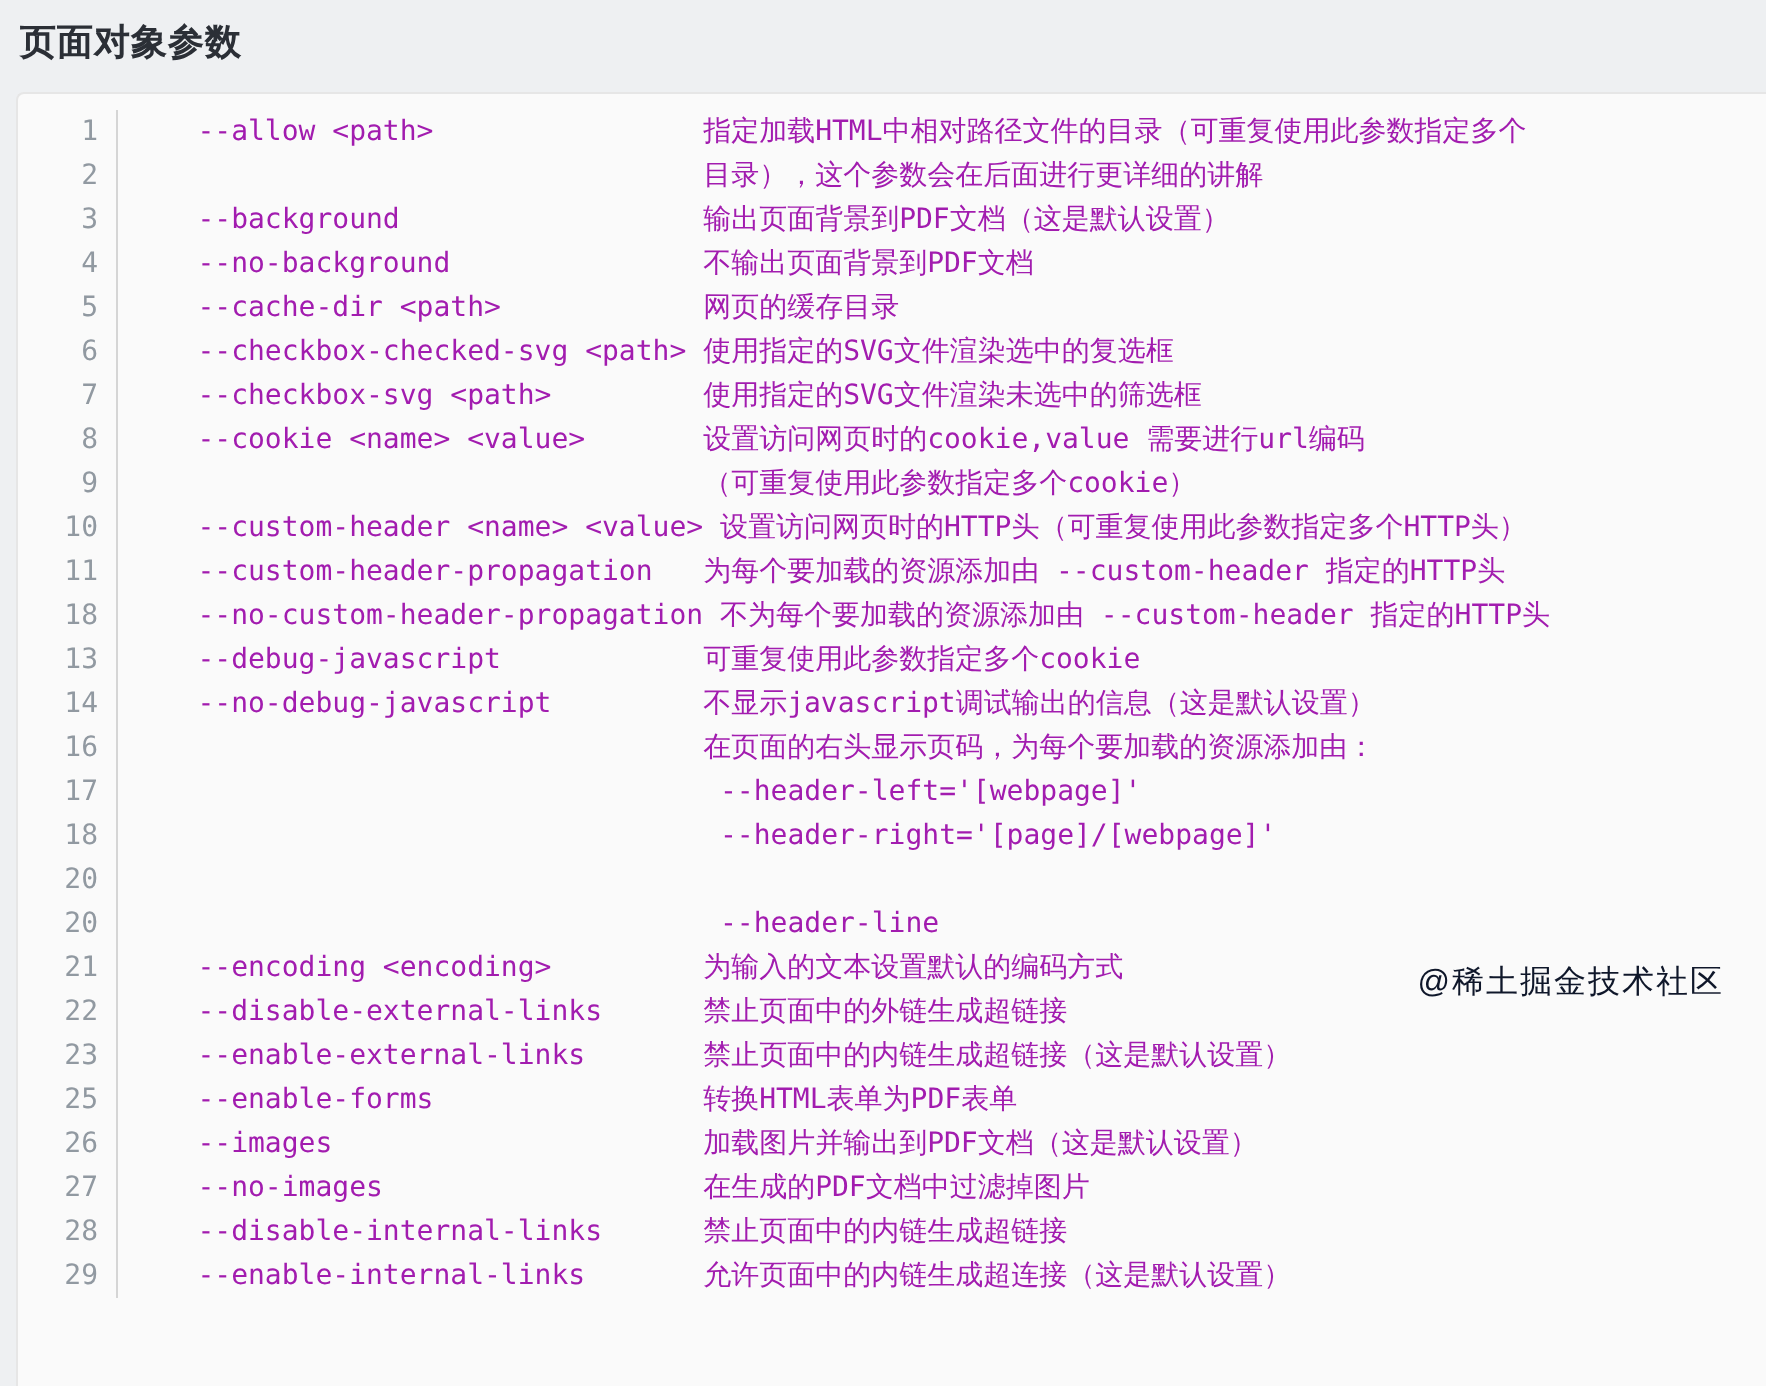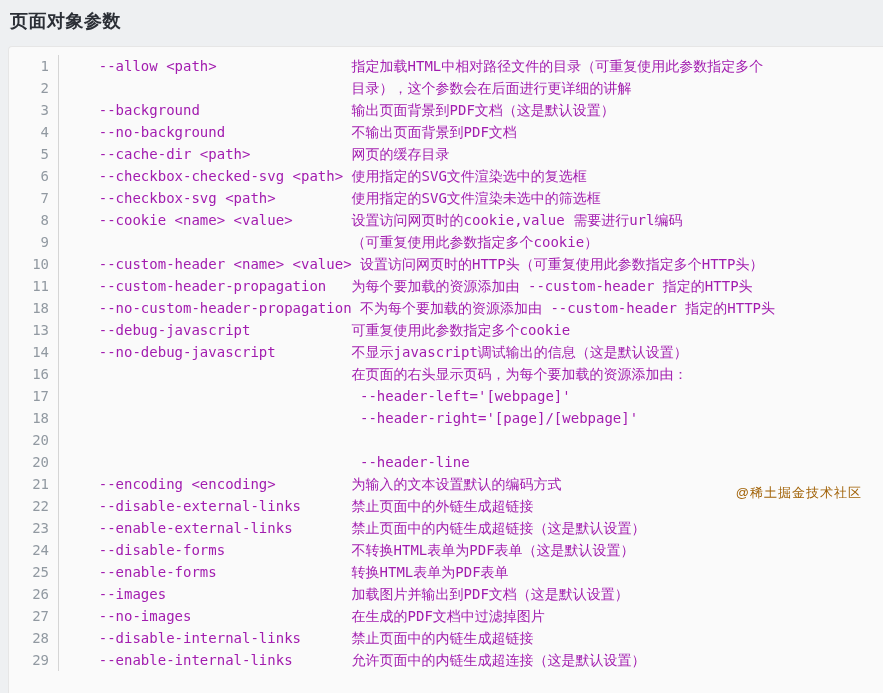--- a/index.html
+++ b/index.html
@@ -47,22 +47,22 @@
   }
   .code {
     white-space: pre;
     padding-left: 6px;
     color: #a21caf;
   }
   .watermark {
     position: absolute;
     right: 21px;
     bottom: 24px;
-    font-size: 13px;
-    color: #a16207;
+    font-size: 16px;
+    color: #0f172a;
     letter-spacing: 1px;
   }
 </style>
 </head>
 <body>
 
 <div class="page">
   <h1 class="page-title">页面对象参数</h1>
 
   <div class="code-block">
@@ -148,24 +148,20 @@
         </div>
         <div class="row">
           <span class="ln">22</span>
           <span class="code">    --disable-external-links      禁止页面中的外链生成超链接</span>
         </div>
         <div class="row">
           <span class="ln">23</span>
           <span class="code">    --enable-external-links       禁止页面中的内链生成超链接（这是默认设置）</span>
         </div>
         <div class="row">
-          <span class="ln">24</span>
-          <span class="code">    --disable-forms               不转换HTML表单为PDF表单（这是默认设置）</span>
-        </div>
-        <div class="row">
           <span class="ln">25</span>
           <span class="code">    --enable-forms                转换HTML表单为PDF表单</span>
         </div>
         <div class="row">
           <span class="ln">26</span>
           <span class="code">    --images                      加载图片并输出到PDF文档（这是默认设置）</span>
         </div>
         <div class="row">
           <span class="ln">27</span>
           <span class="code">    --no-images                   在生成的PDF文档中过滤掉图片</span>

